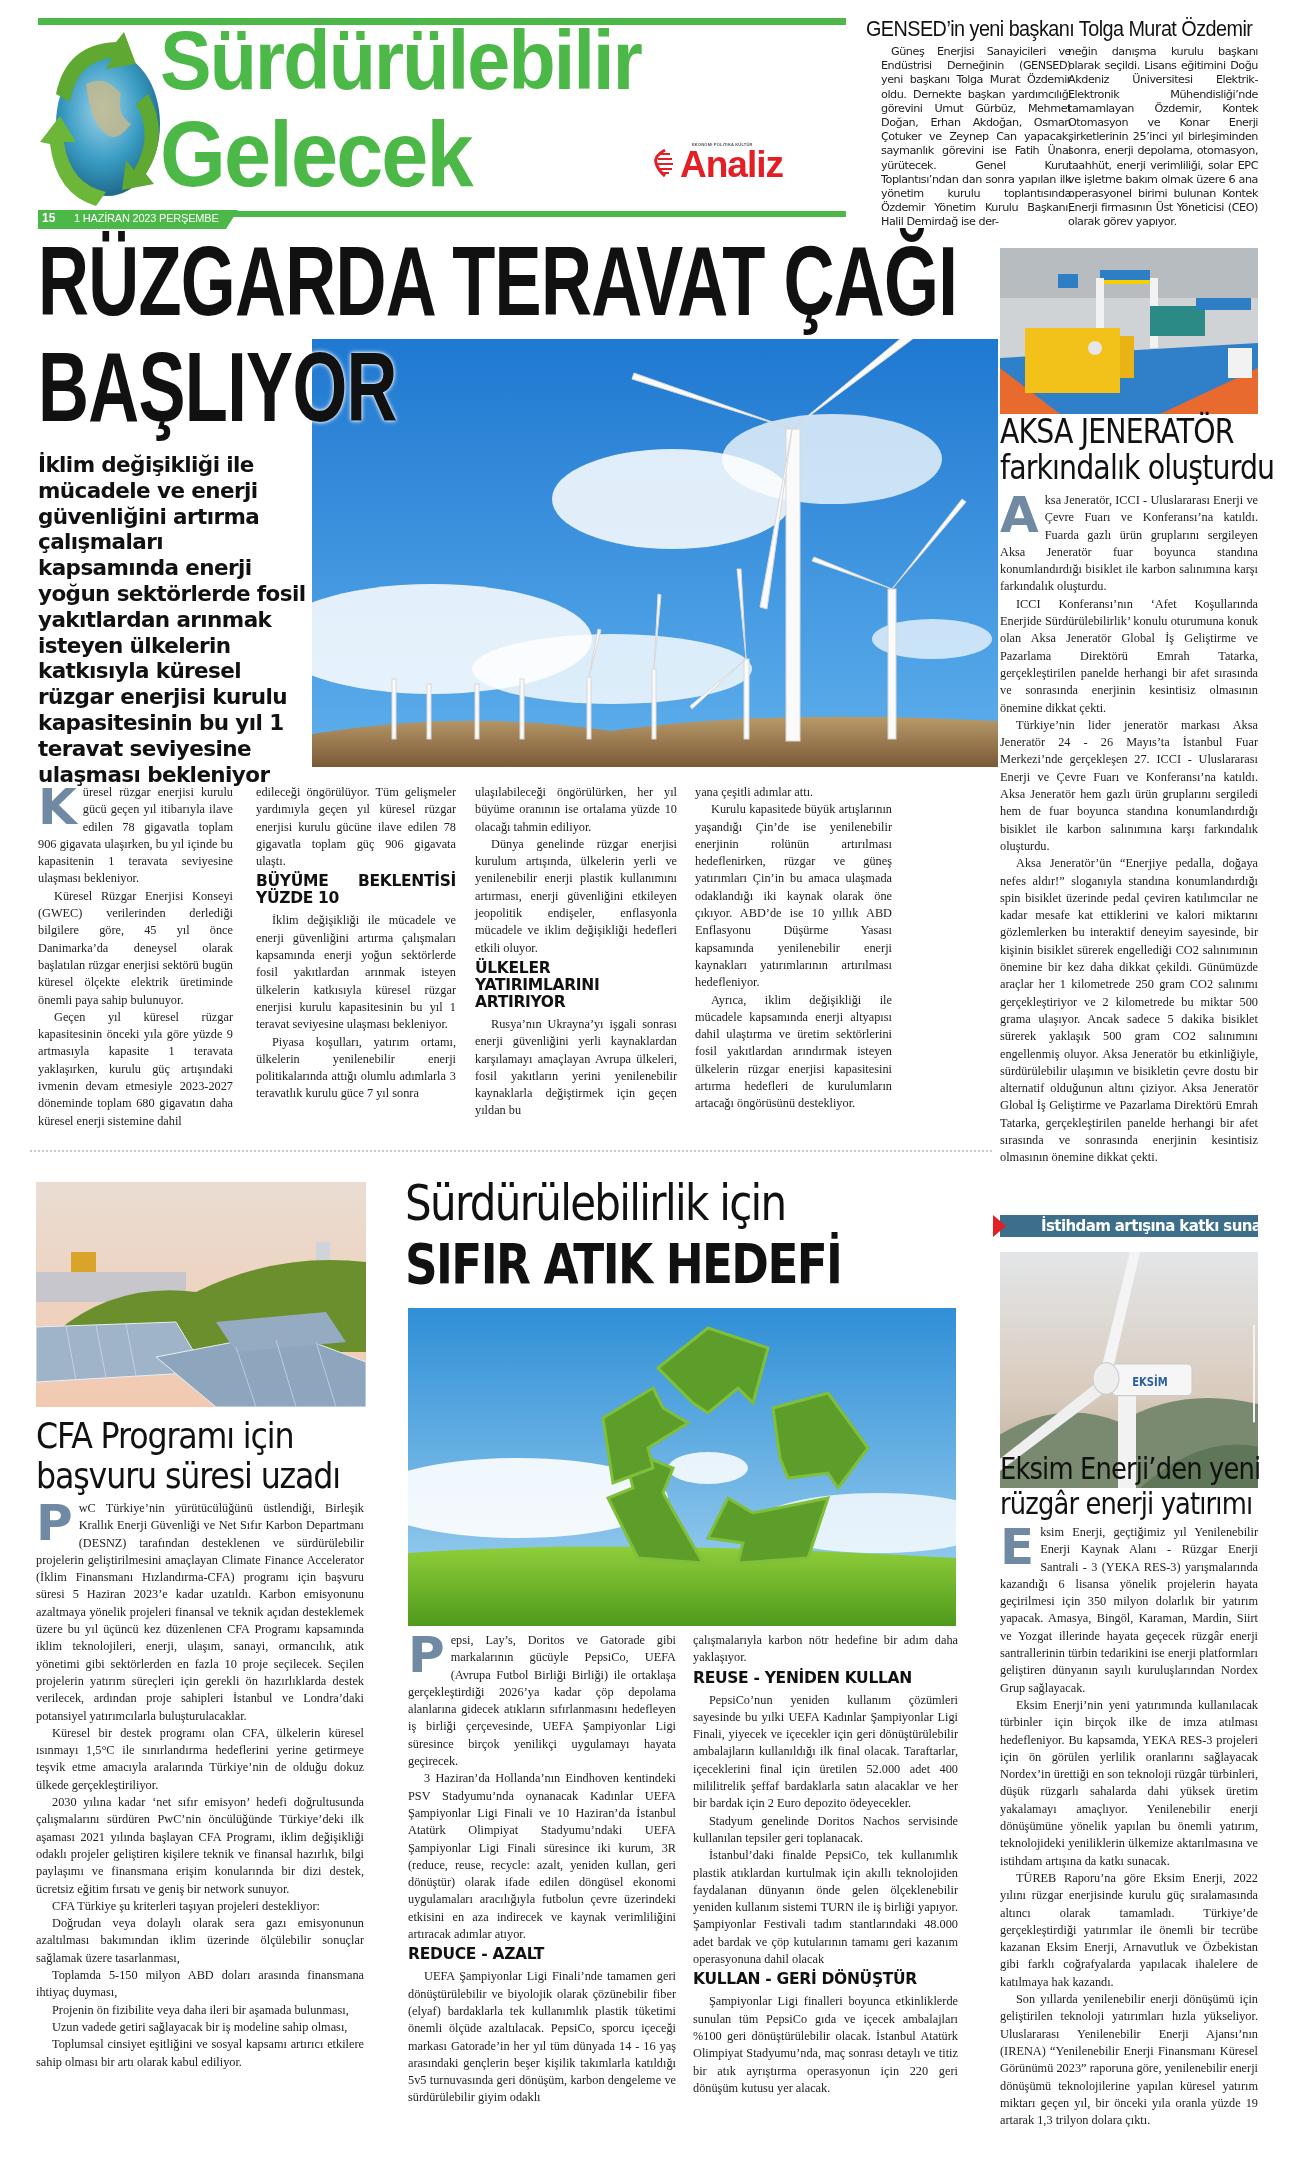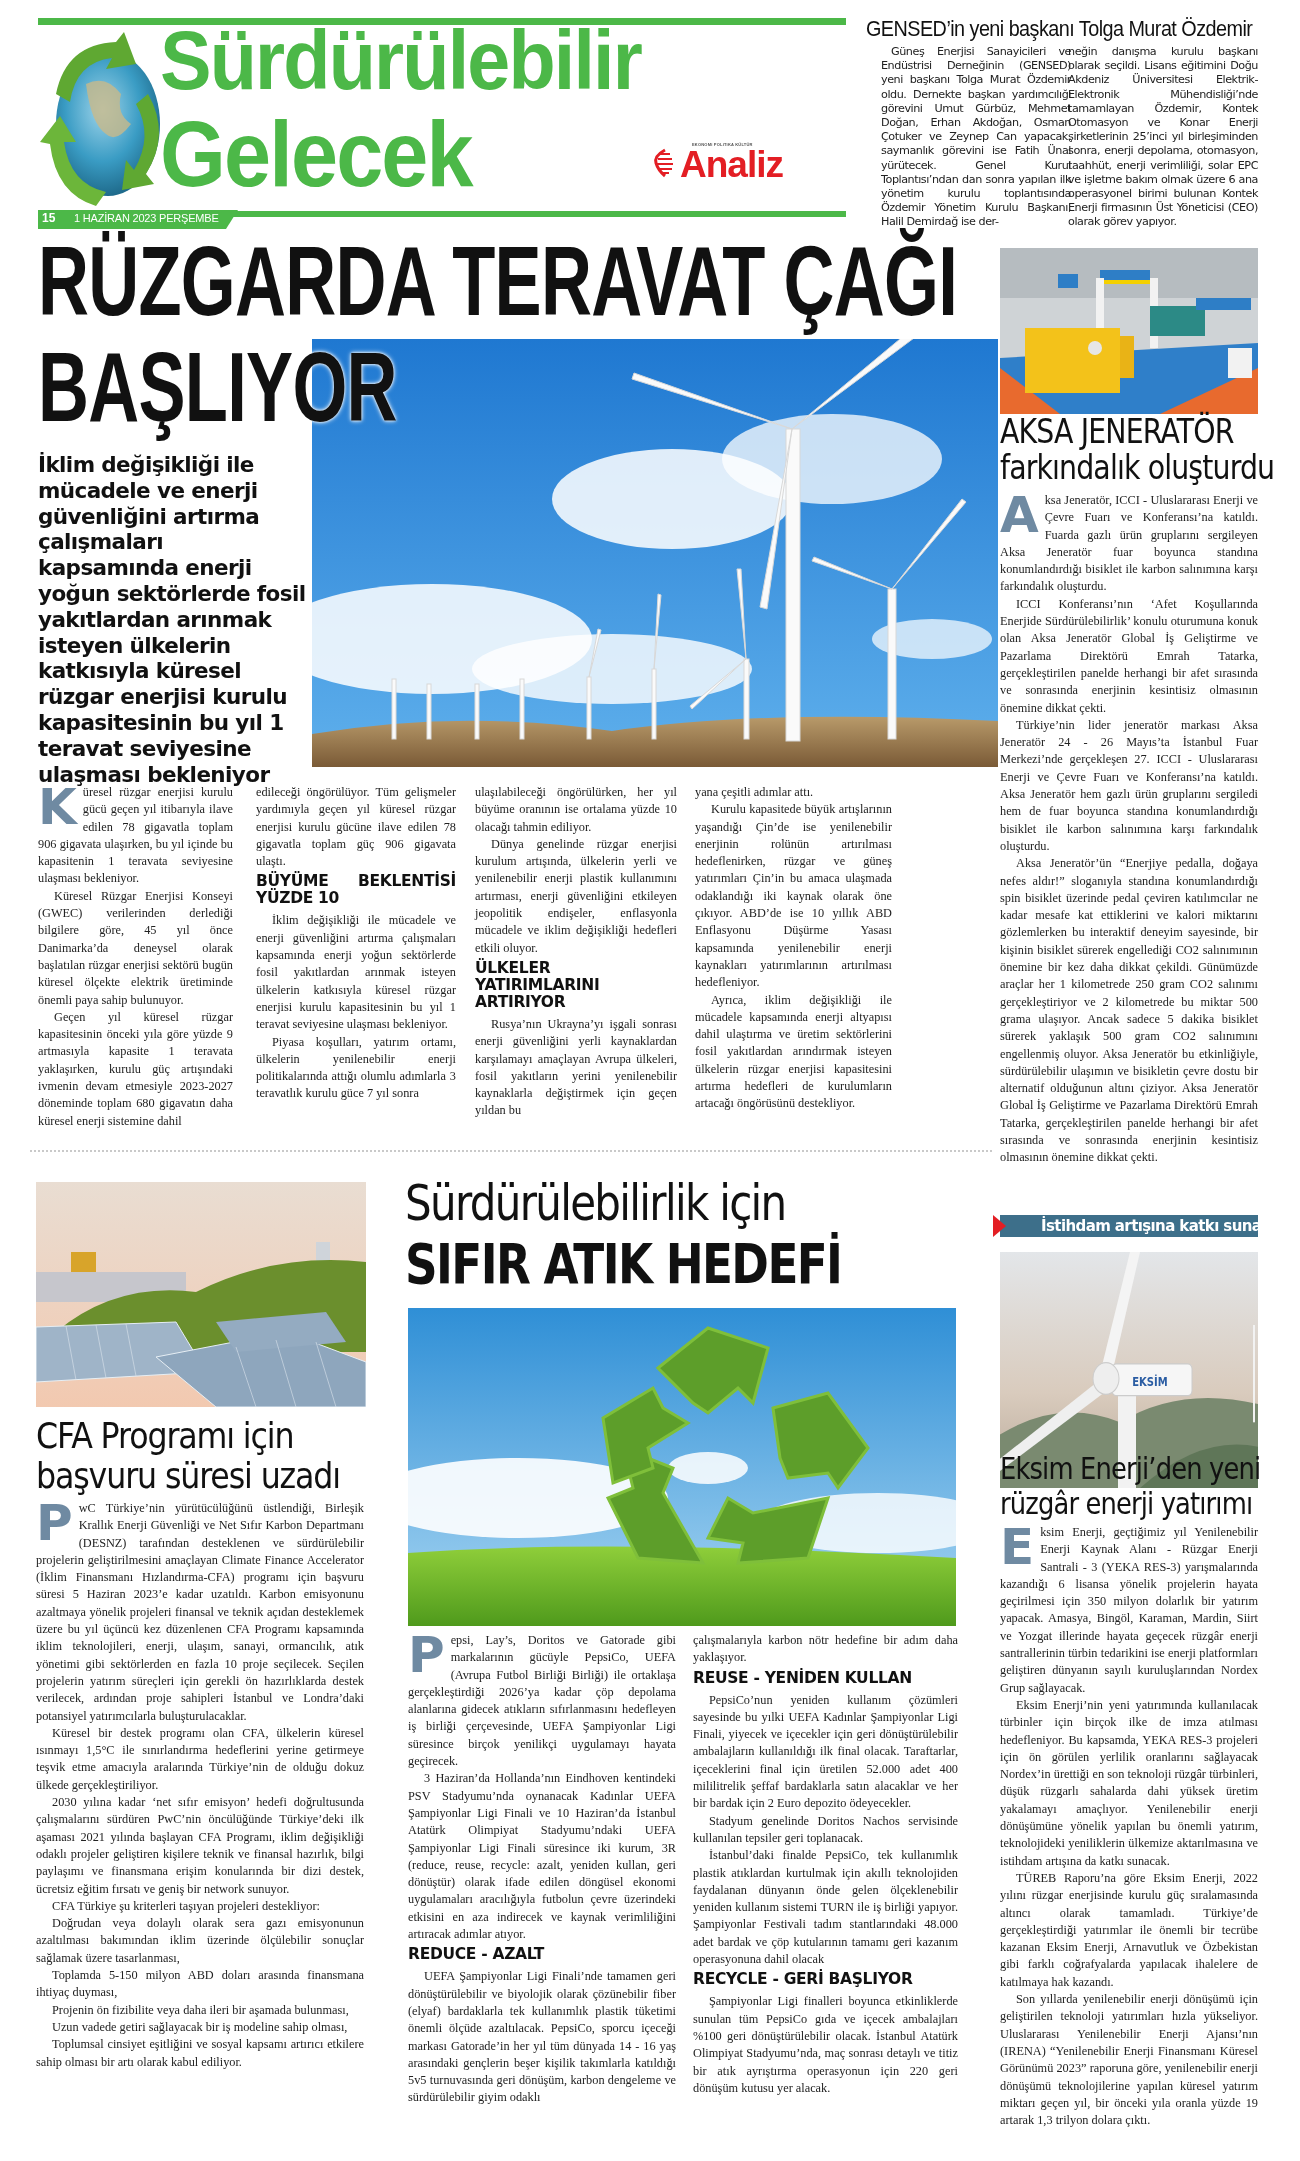--- a/index.html
+++ b/index.html
@@ -327,15 +327,15 @@
   <p>3 Haziran’da Hollanda’nın Eindhoven kentindeki PSV Stadyumu’nda oynanacak Kadınlar UEFA Şampiyonlar Ligi Finali ve 10 Haziran’da İstanbul Atatürk Olimpiyat Stadyumu’ndaki UEFA Şampiyonlar Ligi Finali süresince iki kurum, 3R (reduce, reuse, recycle: azalt, yeniden kullan, geri dönüştür) olarak ifade edilen döngüsel ekonomi uygulamaları aracılığıyla futbolun çevre üzerindeki etkisini en aza indirecek ve kaynak verimliliğini artıracak adımlar atıyor.</p>
   <h4>REDUCE - AZALT</h4>
   <p>UEFA Şampiyonlar Ligi Finali’nde tamamen geri dönüştürülebilir ve biyolojik olarak çözünebilir fiber (elyaf) bardaklarla tek kullanımlık plastik tüketimi önemli ölçüde azaltılacak. PepsiCo, sporcu içeceği markası Gatorade’in her yıl tüm dünyada 14 - 16 yaş arasındaki gençlerin beşer kişilik takımlarla katıldığı 5v5 turnuvasında geri dönüşüm, karbon dengeleme ve sürdürülebilir giyim odaklı</p>
 </div>
 <div class="abs body-col zw-col2">
   <p class="noindent">çalışmalarıyla karbon nötr hedefine bir adım daha yaklaşıyor.</p>
   <h4>REUSE - YENİDEN KULLAN</h4>
   <p>PepsiCo’nun yeniden kullanım çözümleri sayesinde bu yılki UEFA Kadınlar Şampiyonlar Ligi Finali, yiyecek ve içecekler için geri dönüştürülebilir ambalajların kullanıldığı ilk final olacak. Taraftarlar, içeceklerini final için üretilen 52.000 adet 400 mililitrelik şeffaf bardaklarla satın alacaklar ve her bir bardak için 2 Euro depozito ödeyecekler.</p>
   <p>Stadyum genelinde Doritos Nachos servisinde kullanılan tepsiler geri toplanacak.</p>
   <p>İstanbul’daki finalde PepsiCo, tek kullanımlık plastik atıklardan kurtulmak için akıllı teknolojiden faydalanan dünyanın önde gelen ölçeklenebilir yeniden kullanım sistemi TURN ile iş birliği yapıyor. Şampiyonlar Festivali tadım stantlarındaki 48.000 adet bardak ve çöp kutularının tamamı geri kazanım operasyonuna dahil olacak</p>
-  <h4>RECYCLE - GERİ BAŞLIYOR</h4>
+  <h4>KULLAN - GERİ DÖNÜŞTÜR</h4>
   <p>Şampiyonlar Ligi finalleri boyunca etkinliklerde sunulan tüm PepsiCo gıda ve içecek ambalajları %100 geri dönüştürülebilir olacak. İstanbul Atatürk Olimpiyat Stadyumu’nda, maç sonrası detaylı ve titiz bir atık ayrıştırma operasyonun için 220 geri dönüşüm kutusu yer alacak.</p>
 </div>
 
 </body></html>

